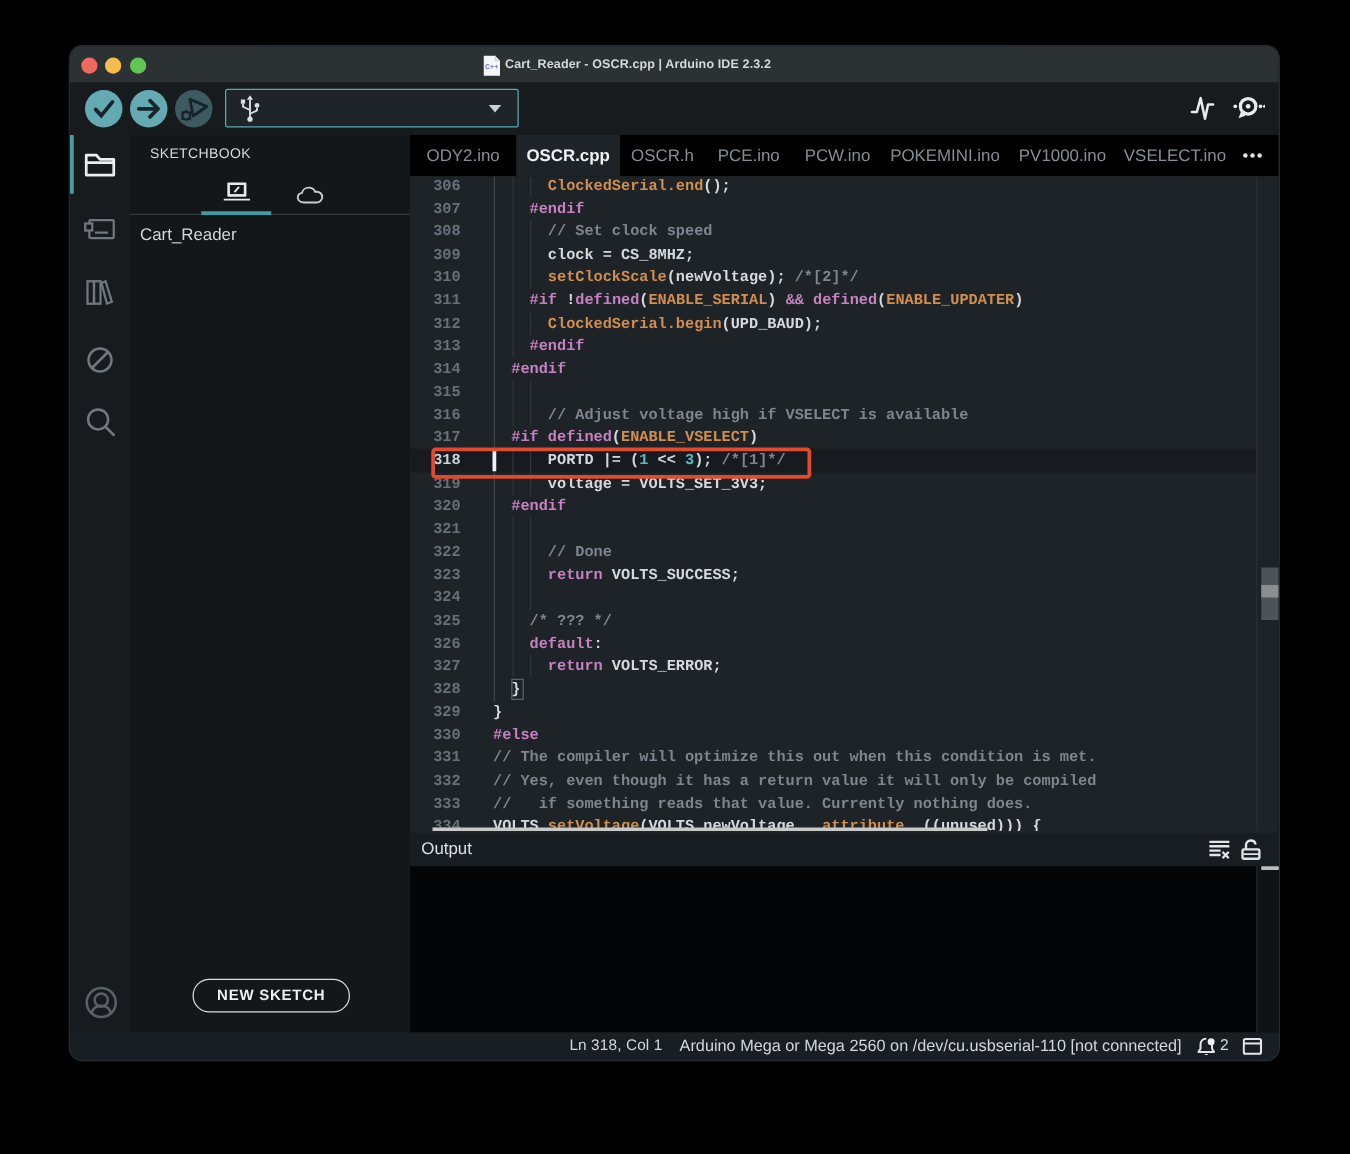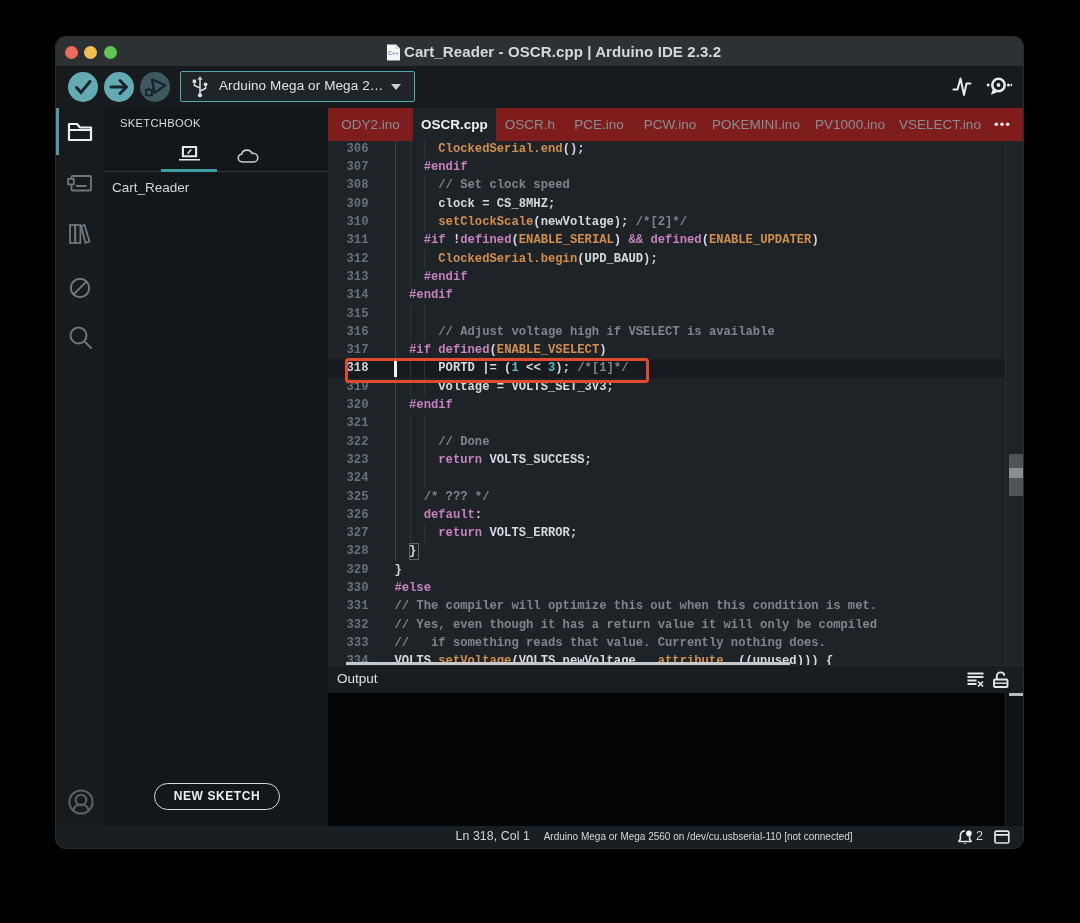--- a/index.html
+++ b/index.html
@@ -8,21 +8,21 @@
   .abs { position:absolute; }
   #win {
     position:absolute; left:56px; top:37px; width:967px; height:811px;
     background:#1d2226; border-radius:10px; overflow:hidden;
     box-shadow:0 0 0 1px rgba(160,170,180,0.25);
   }
   
   #titlebar { position:absolute; left:0; top:0; width:100%; height:28.5px; background:#2c3134; }
   .tl { position:absolute; top:8.5px; width:13px; height:13px; border-radius:50%; }
   #title { position:absolute; top:0; left:348px; height:30px;
-    font-size:15px; font-weight:700; color:#d6d9db; line-height:30px; letter-spacing:0.1px; }
+    font-size:10px; font-weight:700; color:#d6d9db; line-height:30px; letter-spacing:0.1px; }
   
   #toolbar { position:absolute; left:0; top:28.5px; width:100%; height:42px; background:#171b1e; }
   .tbtn { position:absolute; top:6.5px; width:30px; height:30px; border-radius:50%; }
   #boardsel { position:absolute; left:124px; top:5px; width:235px; height:31px;
     border:1.6px solid #57aab1; border-radius:2px; background:#1e2427; }
   #boardsel .lbl { position:absolute; left:38px; top:0; line-height:28px; font-size:13.5px; color:#dfe2e4; letter-spacing:0.1px; }
   #boardsel .caret { position:absolute; right:13px; top:12px; width:0; height:0;
     border-left:5.5px solid transparent; border-right:5.5px solid transparent; border-top:6.5px solid #ccd0d3; }
   
   #activity { position:absolute; left:0; top:70.5px; width:48px; bottom:22px; background:#171b1e; }
@@ -31,21 +31,21 @@
   #sidebar { position:absolute; left:48px; top:70.5px; width:224px; bottom:22px; background:#13171a; }
   #sbtitle { position:absolute; left:16px; top:9.8px; font-size:11.2px; letter-spacing:0.3px; color:#d8dbdd; }
   #sbtabline { position:absolute; left:0; top:63.5px; width:224px; height:1px; background:#31363a; }
   #sbtabact { position:absolute; left:57px; top:61.4px; width:56px; height:3.2px; background:#3d9ca4; }
   #sbitem { position:absolute; left:8px; top:72px; font-size:13.5px; color:#d3d6d8; }
   #newsketch { position:absolute; left:50px; top:675px; width:126px; height:27px;
     border:1.7px solid #d9dcde; border-radius:14px; color:#eceeef; font-size:12px; font-weight:700;
     letter-spacing:0.6px; text-align:center; line-height:24.5px; }
   
   #egroup { position:absolute; left:272px; top:70.5px; right:0; bottom:22px; background:#171b1e; }
-  #tabbar { position:absolute; left:0; top:0; width:100%; height:33px; background:#7f1d1d; }
+  #tabbar { position:absolute; left:0; top:0; width:100%; height:33px; background:#000000; }
   .etab { position:absolute; top:0; height:33px; line-height:33px; font-size:13.5px; color:#878e94;
     text-align:center; }
   .etab.active { background:#1e2327; color:#eef1f2; font-weight:700; }
   #editor { position:absolute; left:0; top:33px; width:100%; height:524.5px; background:#1e2327; overflow:hidden; }
   pre { font-family:"Liberation Mono", monospace; font-size:12.2px; font-weight:700; line-height:18.3px; }
   #gutter { position:absolute; left:0px; top:-0.65px; width:40.5px; text-align:right; color:#68707a; }
   #code { position:absolute; left:66.4px; top:-0.65px; color:#d5d9dd; }
   .m { color:#c581c0; } .o { color:#d08e4f; } .c { color:#7f858d; } .t { color:#5fb6c2; }
   .guide { position:absolute; width:1px; background:#2f343a; }
   .guide0 { background:#3e444a; }
@@ -93,21 +93,20 @@
         <g stroke="#dcdfe1" stroke-width="1.5" fill="none">
           <path d="M11 21.5 L11 5.5"></path>
           <path d="M11 14 L5.4 11.4 L5.4 9.2"></path>
             <path d="M11 17 L16.6 14.4 L16.6 12.2"></path>
         </g>
         <path d="M11 2.2 L13.5 5.8 L8.5 5.8 Z" fill="#dcdfe1"></path>
         <rect x="3.7" y="5.6" width="3.4" height="3.4" fill="#dcdfe1"></rect>
         <circle cx="16.6" cy="10.3" r="1.9" fill="#dcdfe1"></circle>
         <circle cx="11" cy="21.3" r="2.1" fill="#dcdfe1"></circle>
       </svg>
-      <div class="lbl">Arduino Mega or Mega 2…</div>
       <div class="caret"></div>
     </div>
     <svg width="20" height="26" viewBox="0 0 20 26" style="position:absolute;left:896px;top:8px;">
       <path d="M1.5 15.5 L5.5 15.5 L8.5 4.5 L12 21 L14.5 9.5 L18.5 9.5" stroke="#e8ebed" stroke-width="2" fill="none" stroke-linejoin="round" stroke-linecap="round"></path>
     </svg>
     <svg width="28" height="26" viewBox="0 0 28 26" style="position:absolute;left:928px;top:7px;">
       <g fill="none" stroke="#e8ebed">
         <circle cx="14.5" cy="12" r="6.2" stroke-width="2.6"></circle>
         <path d="M9.5 16.5 L8 20.5 L12 19" fill="#e8ebed" stroke-width="1.4"></path>
       </g>
@@ -284,21 +283,21 @@
         </g>
       </svg>
     </div>
     <div id="outbody">
       <div class="abs" style="left:677px; top:0; bottom:0; width:18px; background:#101316; border-left:1px solid #22262a;"></div>
       <div class="abs" style="left:681.3px; top:0px; width:14.3px; height:3.5px; background:#b9bcbd;"></div>
     </div>
   </div>
   <div id="statusbar">
     <div class="abs" style="left:399.5px; top:0; line-height:21.5px; letter-spacing:0.1px;">Ln 318, Col 1</div>
-    <div class="abs" style="left:487.7px; top:0; line-height:21.5px; font-size:10px; letter-spacing:0px;">Arduino Mega or Mega 2560 on /dev/cu.usbserial-110 [not connected]</div>
+    <div class="abs" style="left:487.7px; top:0; line-height:21.5px; font-size:13px; letter-spacing:0px;">Arduino Mega or Mega 2560 on /dev/cu.usbserial-110 [not connected]</div>
     <svg width="16" height="17" viewBox="0 0 16 17" style="position:absolute;left:901px;top:3px;">
       <path d="M8 2 C5 2 3.4 4.2 3.4 6.8 L3.4 10 L1.8 12.5 L14.2 12.5 L12.6 10 L12.6 6.8" stroke="#e3e6e8" stroke-width="1.6" fill="none" stroke-linejoin="round"></path>
       <path d="M6.5 14.2 C6.8 15.2 9.2 15.2 9.5 14.2 Z" fill="#e3e6e8"></path>
       <circle cx="11.9" cy="4.4" r="2.8" fill="#eff1f2"></circle>
     </svg>
     <div class="abs" style="left:920px; top:0; line-height:21px; font-size:12.5px;">2</div>
     <svg width="16" height="15" viewBox="0 0 16 15" style="position:absolute;left:937.5px;top:4px;">
       <rect x="1" y="1.2" width="13.8" height="11.8" rx="1.5" stroke="#e3e6e8" stroke-width="1.7" fill="none"></rect>
       <path d="M1.2 4.8 L14.8 4.8" stroke="#e3e6e8" stroke-width="1.7"></path>
     </svg>

